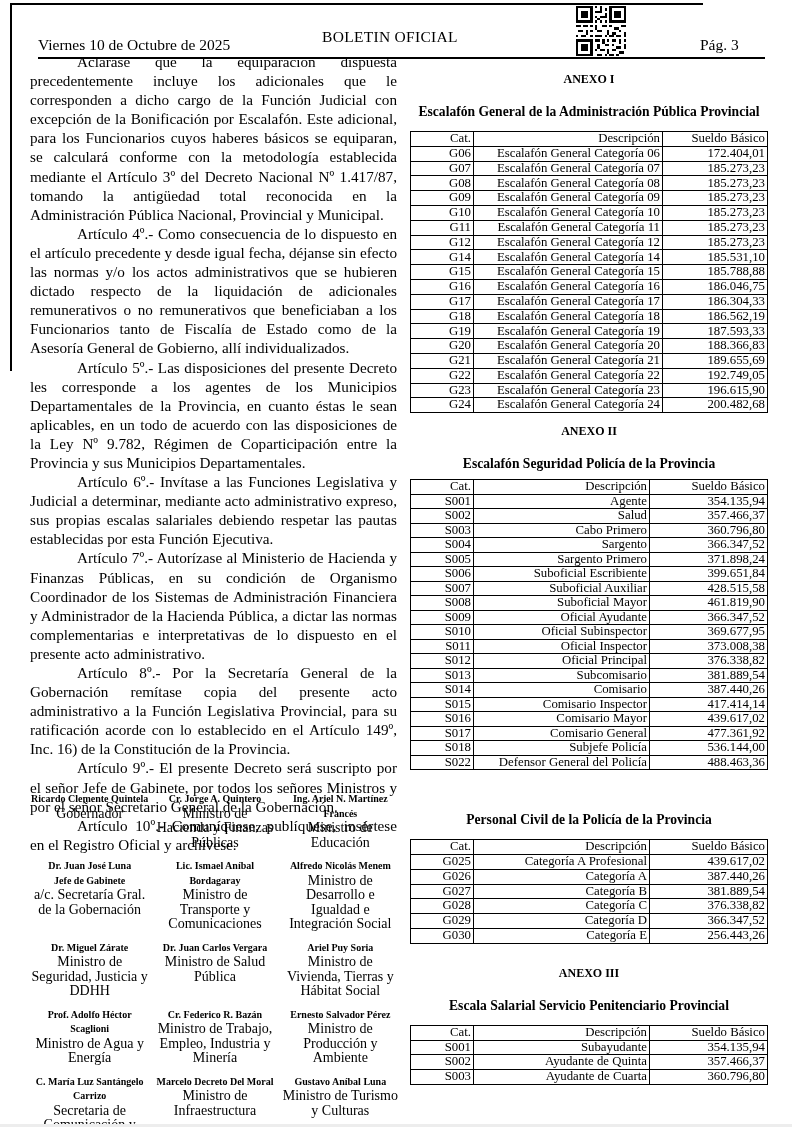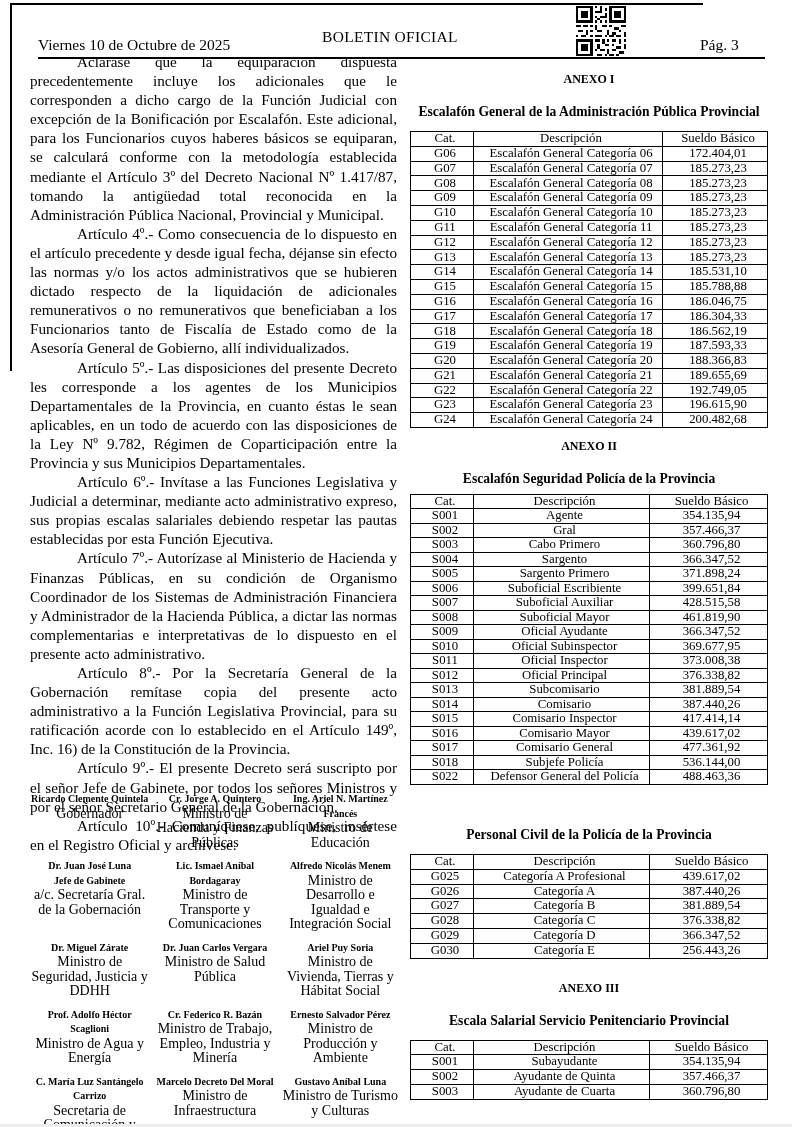--- a/index.html
+++ b/index.html
@@ -34,21 +34,21 @@
 
   
   .col-right{position:absolute;left:410px;top:64px;width:358px;text-align:center;}
   .annex-title{font-size:12px;font-weight:bold;margin:22px 0 0;}
   .annex-0 .annex-title{margin-top:8px;}
   .annex-1 .annex-title{margin-top:11px;}
   .annex-subtitle{font-size:13.6px;font-weight:bold;margin:17px 0 0;}
   .annex-2 .annex-subtitle{margin-top:42px;}
   .salary-table{
     width:100%;border-collapse:collapse;margin-top:11px;
-    font-size:12.8px;text-align:center;table-layout:fixed;
+    font-size:12.8px;text-align:right;table-layout:fixed;
   }
   .annex-1 .salary-table{margin-top:7px;}
   .salary-table td{
     border:1px solid #000;height:13.8px;line-height:13.5px;
     padding:0 2px 0 8px;overflow:hidden;white-space:nowrap;
   }
   .annex-1 .salary-table td{height:13.1px;}
   .salary-table td:nth-child(1){width:52px;}
   .table-a td:nth-child(2){width:178px;}
   .table-b td:nth-child(2){width:165px;}
@@ -190,25 +190,20 @@
             <td>G11</td>
             <td>Escalafón General Categoría 11</td>
             <td>185.273,23</td>
           </tr>
           <tr>
             <td>G12</td>
             <td>Escalafón General Categoría 12</td>
             <td>185.273,23</td>
           </tr>
           <tr>
-            <td>G13</td>
-            <td>Escalafón General Categoría 13</td>
-            <td>185.273,23</td>
-          </tr>
-          <tr>
             <td>G14</td>
             <td>Escalafón General Categoría 14</td>
             <td>185.531,10</td>
           </tr>
           <tr>
             <td>G15</td>
             <td>Escalafón General Categoría 15</td>
             <td>185.788,88</td>
           </tr>
           <tr>
@@ -269,21 +264,21 @@
             <td>Descripción</td>
             <td>Sueldo Básico</td>
           </tr>
           <tr>
             <td>S001</td>
             <td>Agente</td>
             <td>354.135,94</td>
           </tr>
           <tr>
             <td>S002</td>
-            <td>Gral</td>
+            <td>Salud</td>
             <td>357.466,37</td>
           </tr>
           <tr>
             <td>S003</td>
             <td>Cabo Primero</td>
             <td>360.796,80</td>
           </tr>
           <tr>
             <td>S004</td>
             <td>Sargento</td>

